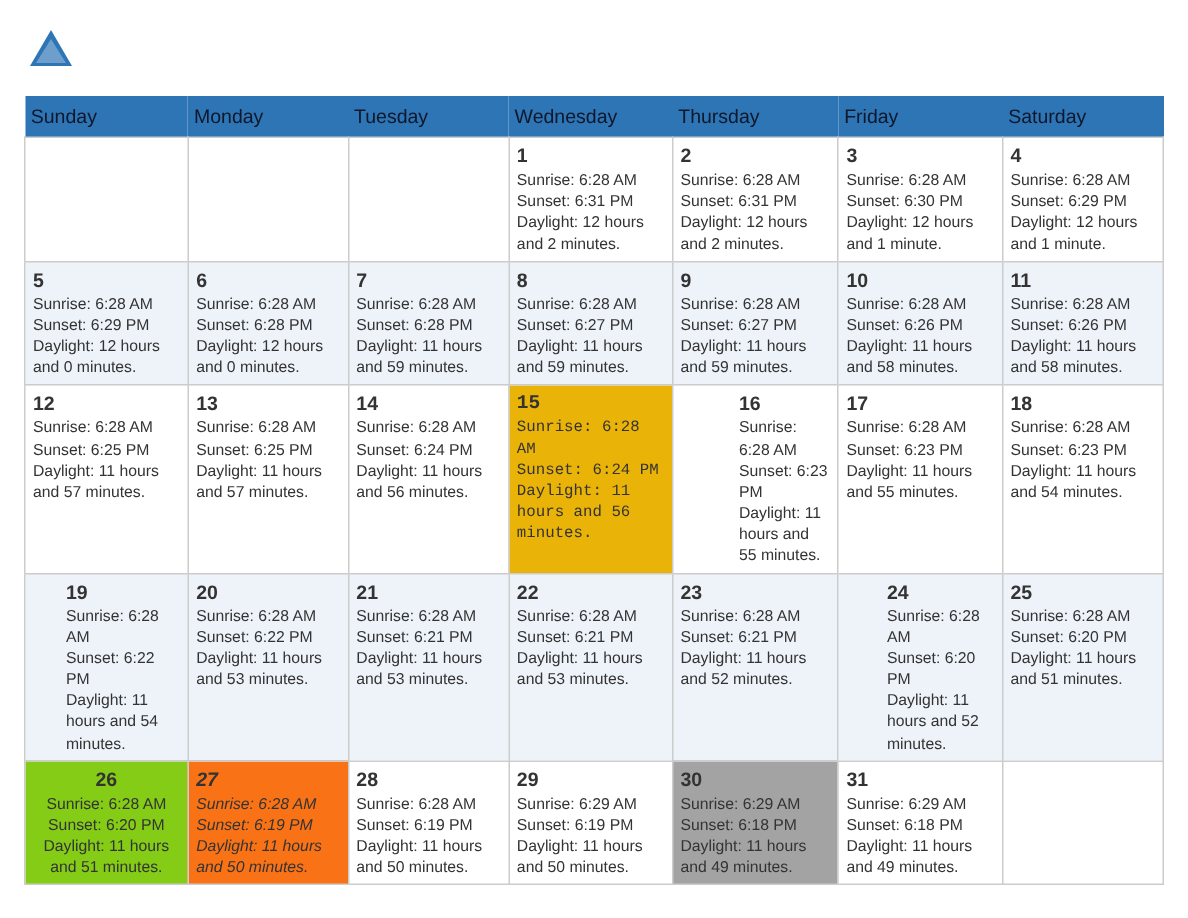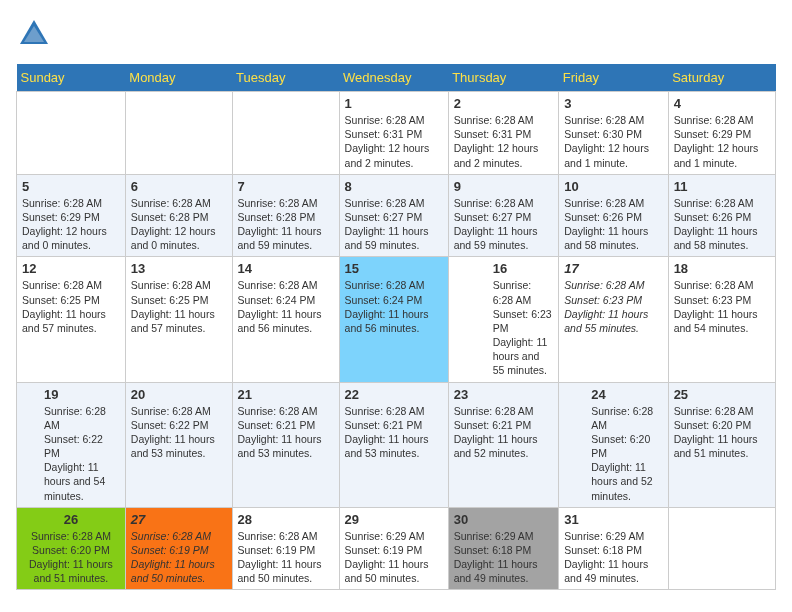--- a/index.html
+++ b/index.html
@@ -39,21 +39,21 @@
       font-size: 15px;
       color: #555;
     }
     table {
       width: 100%;
       border-collapse: collapse;
       font-size: 11px;
     }
     th {
       background-color: #2e75b6;
-      color: #fde047;
+      color: #0f172a;
       padding: 6px 4px;
       text-align: left;
       font-size: 13px;
       font-weight: normal;
     }
     td {
       border: 1px solid #ccc;
       vertical-align: top;
       padding: 4px 5px;
       width: 113px;
@@ -125,23 +125,23 @@
         <td style="background: rgb(238, 243, 250);"><span class="day-num">7</span><span class="cell-text">Sunrise: 6:28 AM<br>Sunset: 6:28 PM<br>Daylight: 11 hours and 59 minutes.</span></td>
         <td style="background: rgb(238, 243, 250);"><span class="day-num">8</span><span class="cell-text">Sunrise: 6:28 AM<br>Sunset: 6:27 PM<br>Daylight: 11 hours and 59 minutes.</span></td>
         <td style="background: rgb(238, 243, 250);"><span class="day-num">9</span><span class="cell-text">Sunrise: 6:28 AM<br>Sunset: 6:27 PM<br>Daylight: 11 hours and 59 minutes.</span></td>
         <td style="background: rgb(238, 243, 250);"><span class="day-num">10</span><span class="cell-text">Sunrise: 6:28 AM<br>Sunset: 6:26 PM<br>Daylight: 11 hours and 58 minutes.</span></td>
         <td style="background: rgb(238, 243, 250);"><span class="day-num">11</span><span class="cell-text">Sunrise: 6:28 AM<br>Sunset: 6:26 PM<br>Daylight: 11 hours and 58 minutes.</span></td>
       </tr>
       <tr>
         <td style="background: rgb(255, 255, 255);"><span class="day-num">12</span><span class="cell-text">Sunrise: 6:28 AM<br>Sunset: 6:25 PM<br>Daylight: 11 hours and 57 minutes.</span></td>
         <td style="background: rgb(255, 255, 255);"><span class="day-num">13</span><span class="cell-text">Sunrise: 6:28 AM<br>Sunset: 6:25 PM<br>Daylight: 11 hours and 57 minutes.</span></td>
         <td style="background: rgb(255, 255, 255);"><span class="day-num">14</span><span class="cell-text">Sunrise: 6:28 AM<br>Sunset: 6:24 PM<br>Daylight: 11 hours and 56 minutes.</span></td>
-        <td style="background: #7dd3fc;"><span class="day-num">15</span><span class="cell-text">Sunrise: 6:28 AM<br>Sunset: 6:24 PM<br>Daylight: 11 hours and 56 minutes.</span></td>
+        <td style="background: #eab308; font-family: Liberation Mono, monospace;"><span class="day-num">15</span><span class="cell-text">Sunrise: 6:28 AM<br>Sunset: 6:24 PM<br>Daylight: 11 hours and 56 minutes.</span></td>
         <td style="background: rgb(255, 255, 255); padding-left: 44px;"><span class="day-num">16</span><span class="cell-text">Sunrise: 6:28 AM<br>Sunset: 6:23 PM<br>Daylight: 11 hours and 55 minutes.</span></td>
-        <td style="background: rgb(255, 255, 255); font-style: italic;"><span class="day-num">17</span><span class="cell-text">Sunrise: 6:28 AM<br>Sunset: 6:23 PM<br>Daylight: 11 hours and 55 minutes.</span></td>
+        <td style="background: rgb(255, 255, 255);"><span class="day-num">17</span><span class="cell-text">Sunrise: 6:28 AM<br>Sunset: 6:23 PM<br>Daylight: 11 hours and 55 minutes.</span></td>
         <td style="background: rgb(255, 255, 255); margin-left: 38px;"><span class="day-num">18</span><span class="cell-text">Sunrise: 6:28 AM<br>Sunset: 6:23 PM<br>Daylight: 11 hours and 54 minutes.</span></td>
       </tr>
       <tr>
         <td style="background: rgb(238, 243, 250); padding-left: 27px;"><span class="day-num">19</span><span class="cell-text">Sunrise: 6:28 AM<br>Sunset: 6:22 PM<br>Daylight: 11 hours and 54 minutes.</span></td>
         <td style="background: rgb(238, 243, 250);"><span class="day-num">20</span><span class="cell-text">Sunrise: 6:28 AM<br>Sunset: 6:22 PM<br>Daylight: 11 hours and 53 minutes.</span></td>
         <td style="background: rgb(238, 243, 250);"><span class="day-num">21</span><span class="cell-text">Sunrise: 6:28 AM<br>Sunset: 6:21 PM<br>Daylight: 11 hours and 53 minutes.</span></td>
         <td style="background: rgb(238, 243, 250);"><span class="day-num">22</span><span class="cell-text">Sunrise: 6:28 AM<br>Sunset: 6:21 PM<br>Daylight: 11 hours and 53 minutes.</span></td>
         <td style="background: rgb(238, 243, 250);"><span class="day-num">23</span><span class="cell-text">Sunrise: 6:28 AM<br>Sunset: 6:21 PM<br>Daylight: 11 hours and 52 minutes.</span></td>
         <td style="background: rgb(238, 243, 250); padding-left: 32px;"><span class="day-num">24</span><span class="cell-text">Sunrise: 6:28 AM<br>Sunset: 6:20 PM<br>Daylight: 11 hours and 52 minutes.</span></td>
         <td style="background: rgb(238, 243, 250);"><span class="day-num">25</span><span class="cell-text">Sunrise: 6:28 AM<br>Sunset: 6:20 PM<br>Daylight: 11 hours and 51 minutes.</span></td>

